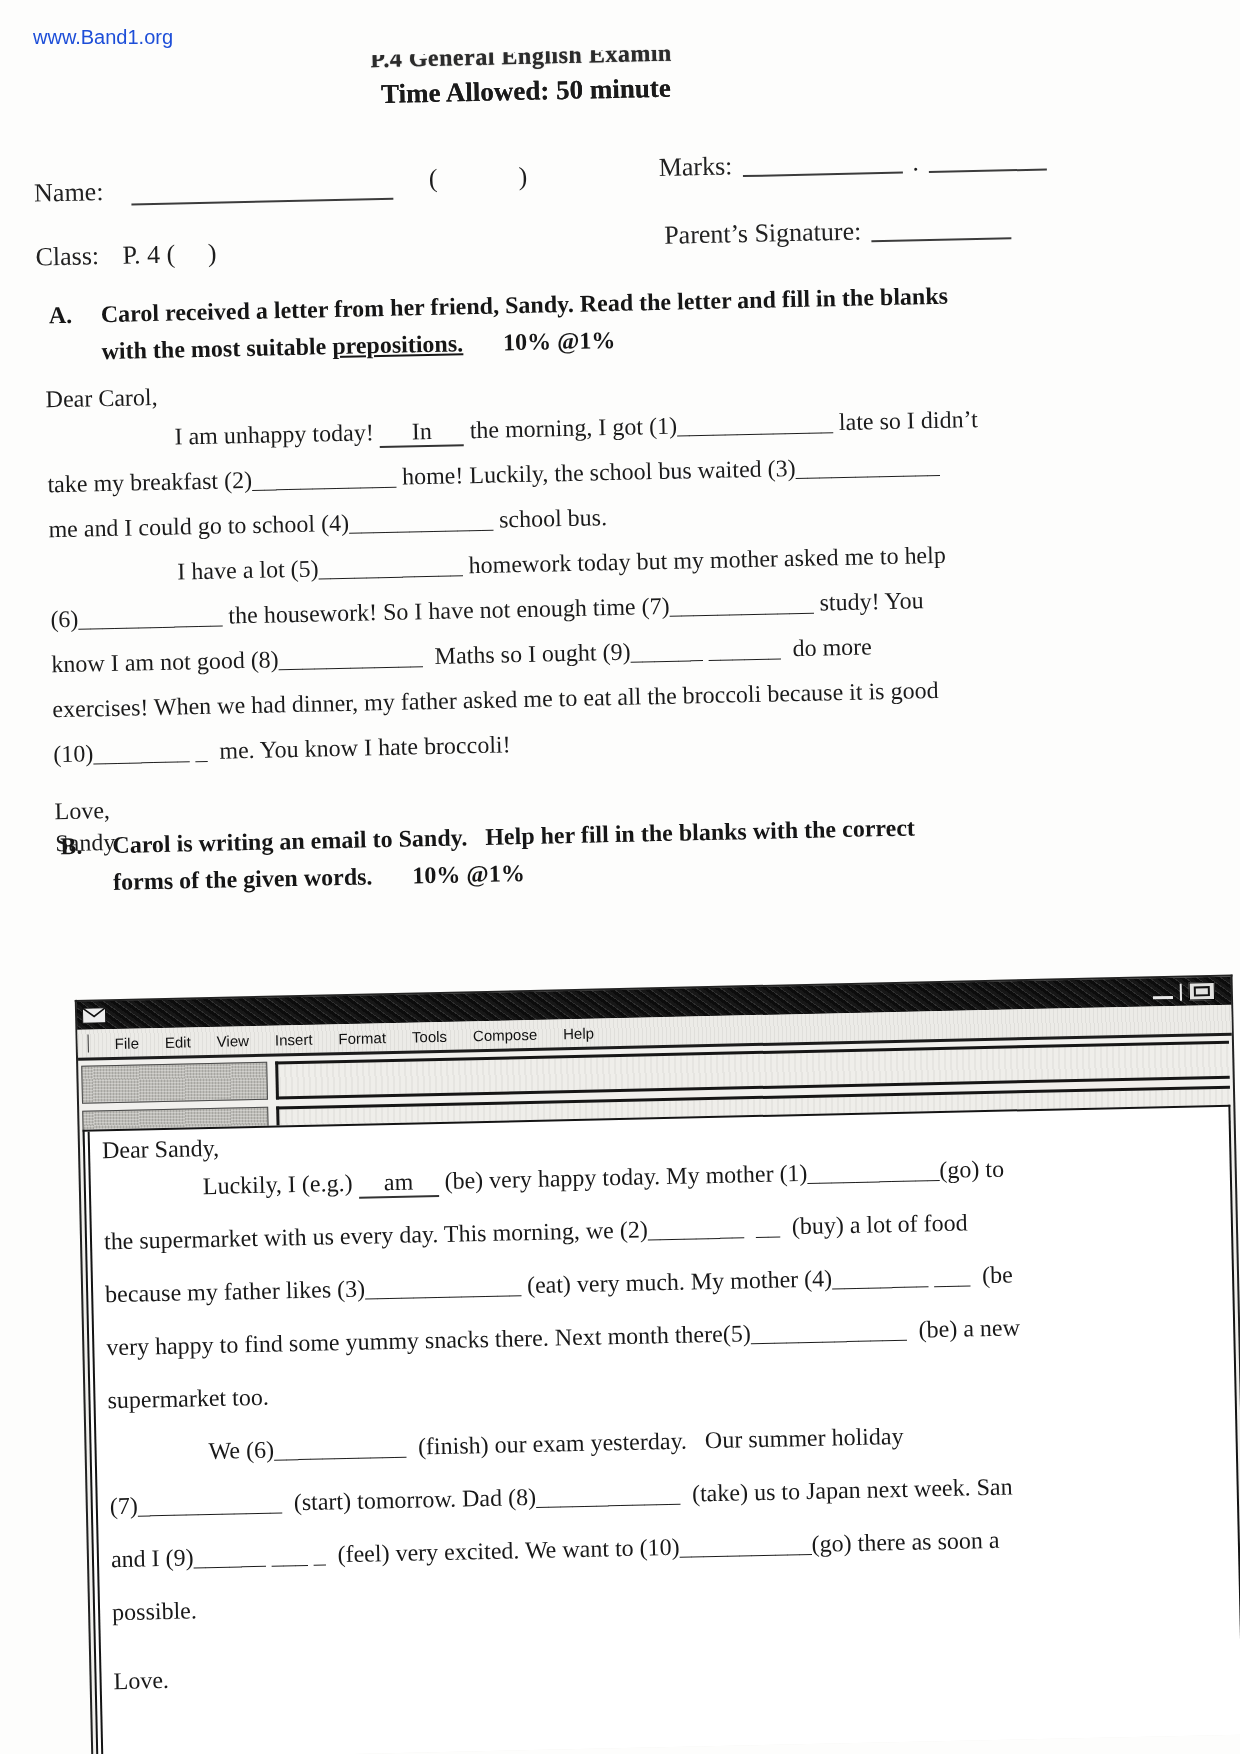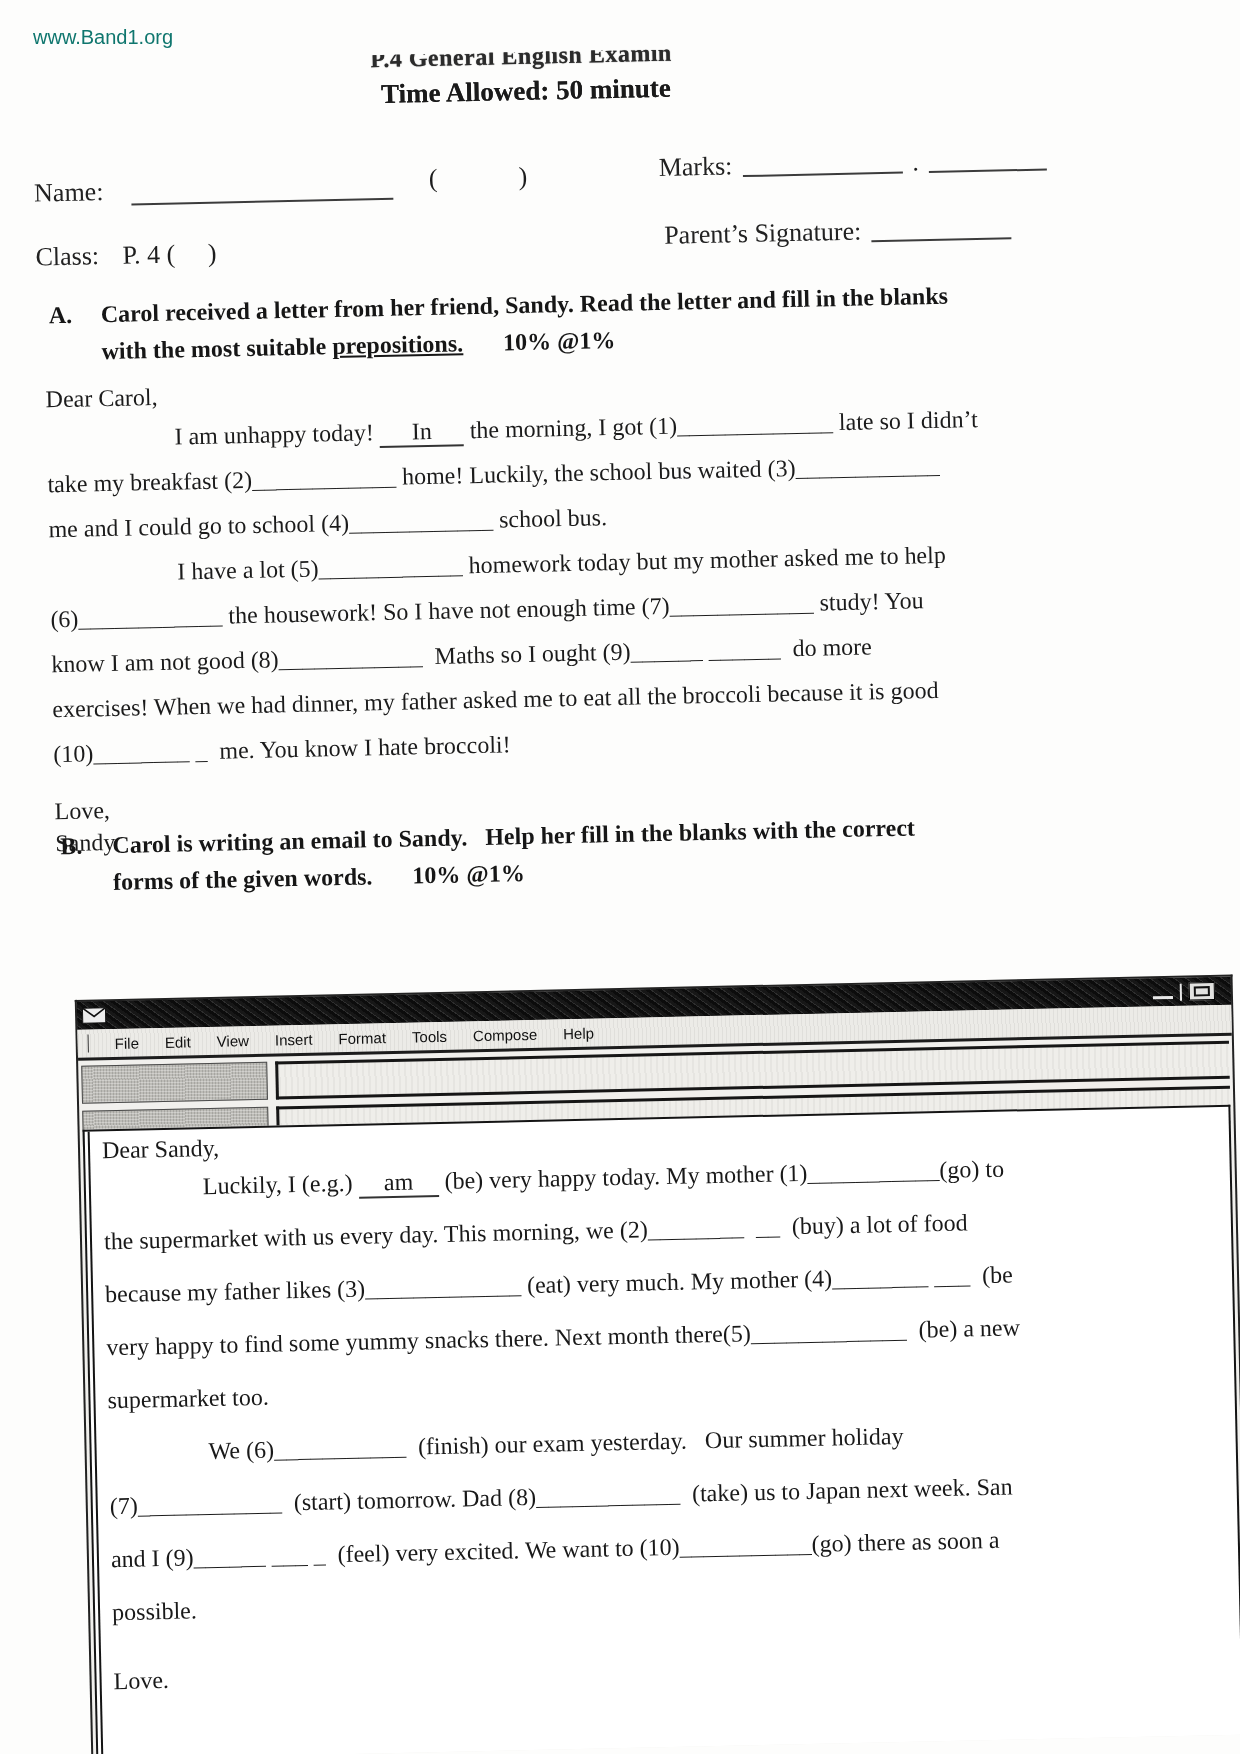--- a/index.html
+++ b/index.html
@@ -2,21 +2,21 @@
 <html><head>
 <meta charset="utf-8">
 <style>
   * { box-sizing: border-box; }
   html,body { margin:0; padding:0; }
   body {
     width:1240px; height:1754px; position:relative; overflow:hidden;
     background:#fdfdfc; color:#1d1d1d;
     font-family:"Liberation Serif", serif;
   }
-  .watermark { position:absolute; left:33px; top:26px; font-family:"Liberation Sans", sans-serif; font-size:20px; color:#0f766e; }
+  .watermark { position:absolute; left:33px; top:26px; font-family:"Liberation Sans", sans-serif; font-size:20px; color:#1d4ed8; }
   .skew { position:absolute; inset:0; transform:rotate(-1.25deg); transform-origin:60px 140px; }
 
   
   .title1 { position:absolute; left:372px; top:62px; width:380px; height:20px; overflow:hidden; }
   .title1 span { display:block; margin-top:-9px; font-size:24px; font-weight:bold; color:#2b2b2b; letter-spacing:.5px; text-shadow:0 0 1px #555; }
   .title2 { position:absolute; left:382px; top:86px; font-size:27px; font-weight:bold; color:#1a1a1a; text-shadow:0 0 .5px #333; }
 
   
   .fs26 { font-size:26px; }
   .lbl { color:#222; }

